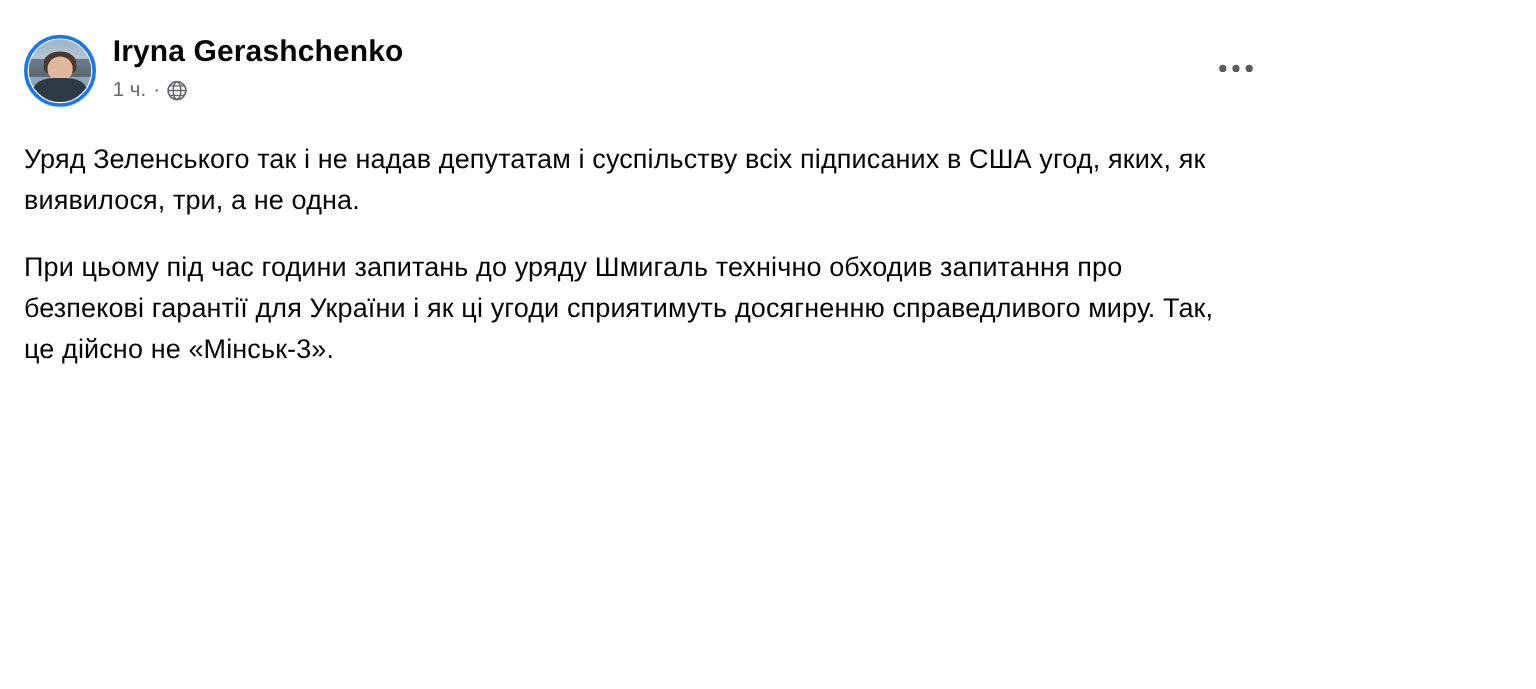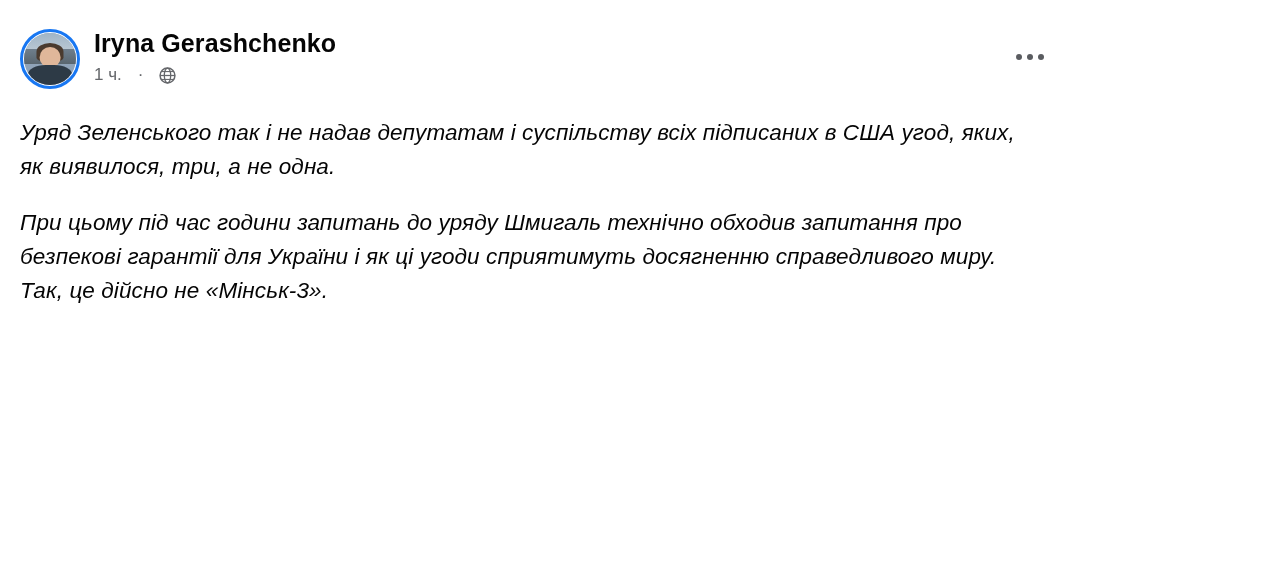--- a/index.html
+++ b/index.html
@@ -97,21 +97,21 @@
   .author-name {
     font-size: 25px;
     font-weight: bold;
     color: #050505;
     line-height: 30px;
     letter-spacing: 0.1px;
   }
   .meta-row {
     display: flex;
     align-items: center;
-    gap: 16px;
+    gap: 6px;
     margin-top: 7px;
     font-size: 17px;
     color: #65676b;
     line-height: 20px;
   }
   .meta-sep {
     color: #65676b;
     font-size: 17px;
   }
   .globe-icon {
@@ -138,21 +138,20 @@
     display: block;
     width: 6px;
     height: 6px;
     border-radius: 50%;
     background: #5a5c60;
   }
 
   .post-body {
     margin-top: 16px;
     padding-right: 20px;
-    font-style: italic;
   }
   .post-body p {
     margin: 0 0 22px 0;
     font-size: 22.5px;
     line-height: 34px;
     color: #050505;
     letter-spacing: 0.1px;
   }
   .post-body p:last-child {
     margin-bottom: 15px;

